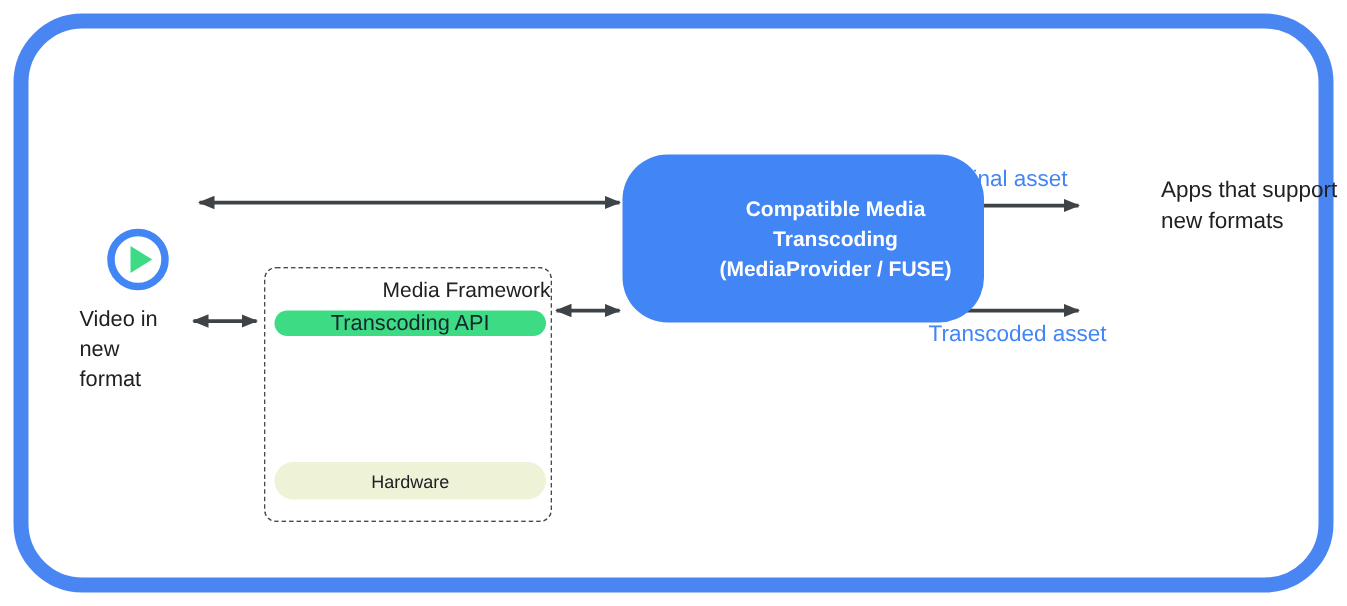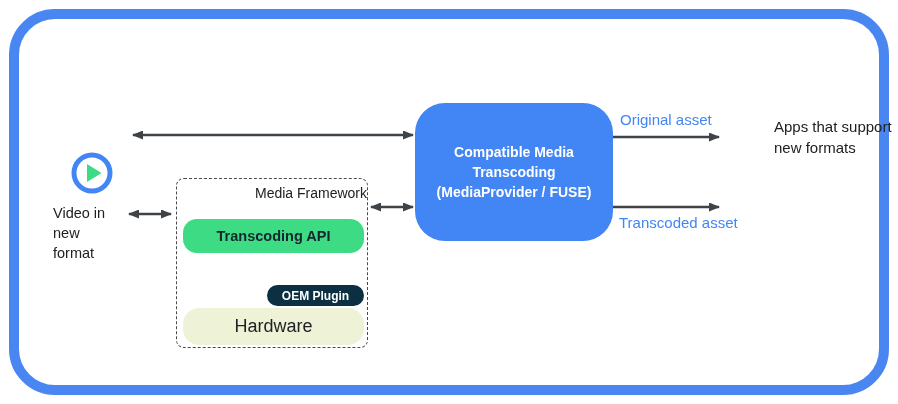--- a/index.html
+++ b/index.html
@@ -67,27 +67,26 @@
   }
   .pill {
     position: absolute;
     box-sizing: border-box;
     display: flex;
     align-items: center;
     justify-content: center;
   }
   .pill-api {
     left: 183px; top: 207px;
-    width: 181px; height: 34px;
+    width: 181px; height: 17px;
     border-radius: 14px;
     background: var(--green, #3ddc84);
-    font-weight: bold;
+    font-weight: normal;
     font-size: 14.5px;
     color: var(--pill-text, #15262e);
-    margin-top: 12px;
   }
   .pill-service {
     left: 183px; top: 240px;
     width: 181px; height: 63px;
     border-radius: 30px;
     background: var(--green, #3ddc84);
     font-weight: bold;
     font-size: 14.5px;
     color: var(--pill-text, #15262e);
   }
@@ -96,41 +95,42 @@
     width: 101px; height: 25px;
     border-radius: 13px;
     background: var(--navy, #0c3042);
     border: 2.5px solid #ffffff;
     color: #ffffff;
     font-weight: bold;
     font-size: 12px;
   }
   .pill-hw {
     left: 183px; top: 308px;
-    width: 181px; height: 37px;
+    width: 181px; height: 25px;
     border-radius: 16px;
     background: var(--cream, #eef3d8);
-    font-size: 18px;
+    font-size: 12px;
     color: var(--text-dark, #202124);
   }
   .transcoding-box {
     position: absolute;
     left: 415px; top: 103px;
-    width: 198px; height: 138px;
+    width: 198px; height: 112px;
     border-radius: 30px;
     background: var(--box-blue, #4285f4);
     display: flex;
     align-items: center;
     justify-content: center;
     text-align: center;
     color: #ffffff;
     font-weight: bold;
     font-size: 14px;
     line-height: 20px;
     white-space: pre-line;
+    padding-left: 43px;
   }
   .asset-label {
     position: absolute;
     font-size: 15px;
     color: var(--label-blue, #4285f4);
     white-space: nowrap;
   }
   .asset-original  { left: 620px; top: 111px; }
   .asset-transcoded{ left: 619px; top: 214px; }
   .apps-label {
@@ -178,21 +178,20 @@
 new
 format</div>
 
   <div class="mf-box">
     <div class="mf-title">Media Framework</div>
   </div>
 
   <div class="pill pill-api">Transcoding API</div>
 
 
-  <div class="pill pill-oem">OEM Plugin</div>
 
   <div class="pill pill-hw">Hardware</div>
 
   <div class="transcoding-box">Compatible Media
 Transcoding
 (MediaProvider / FUSE)</div>
 
   <div class="asset-label asset-original">Original asset</div>
 
   <div class="asset-label asset-transcoded">Transcoded asset</div>

